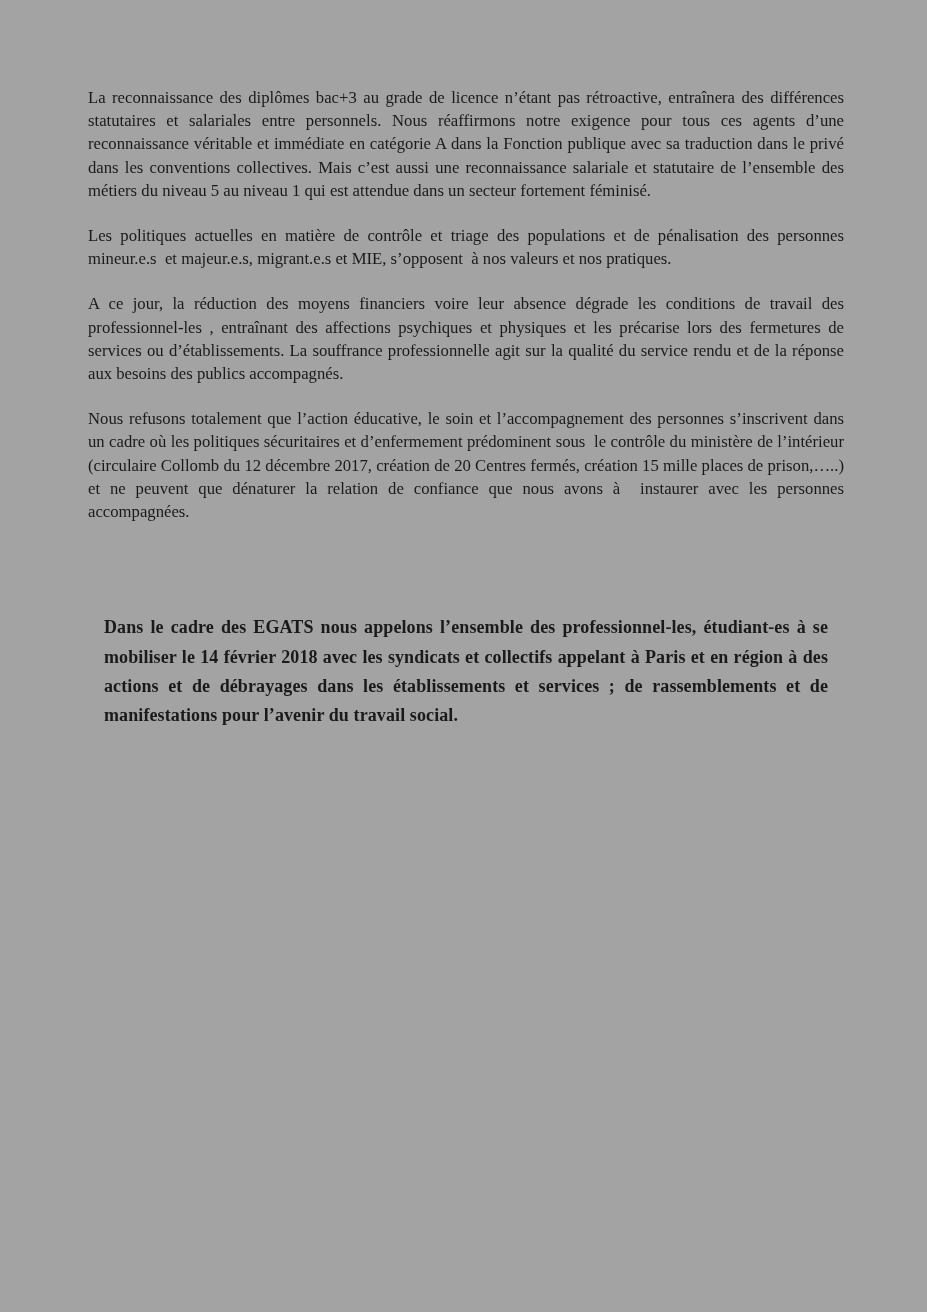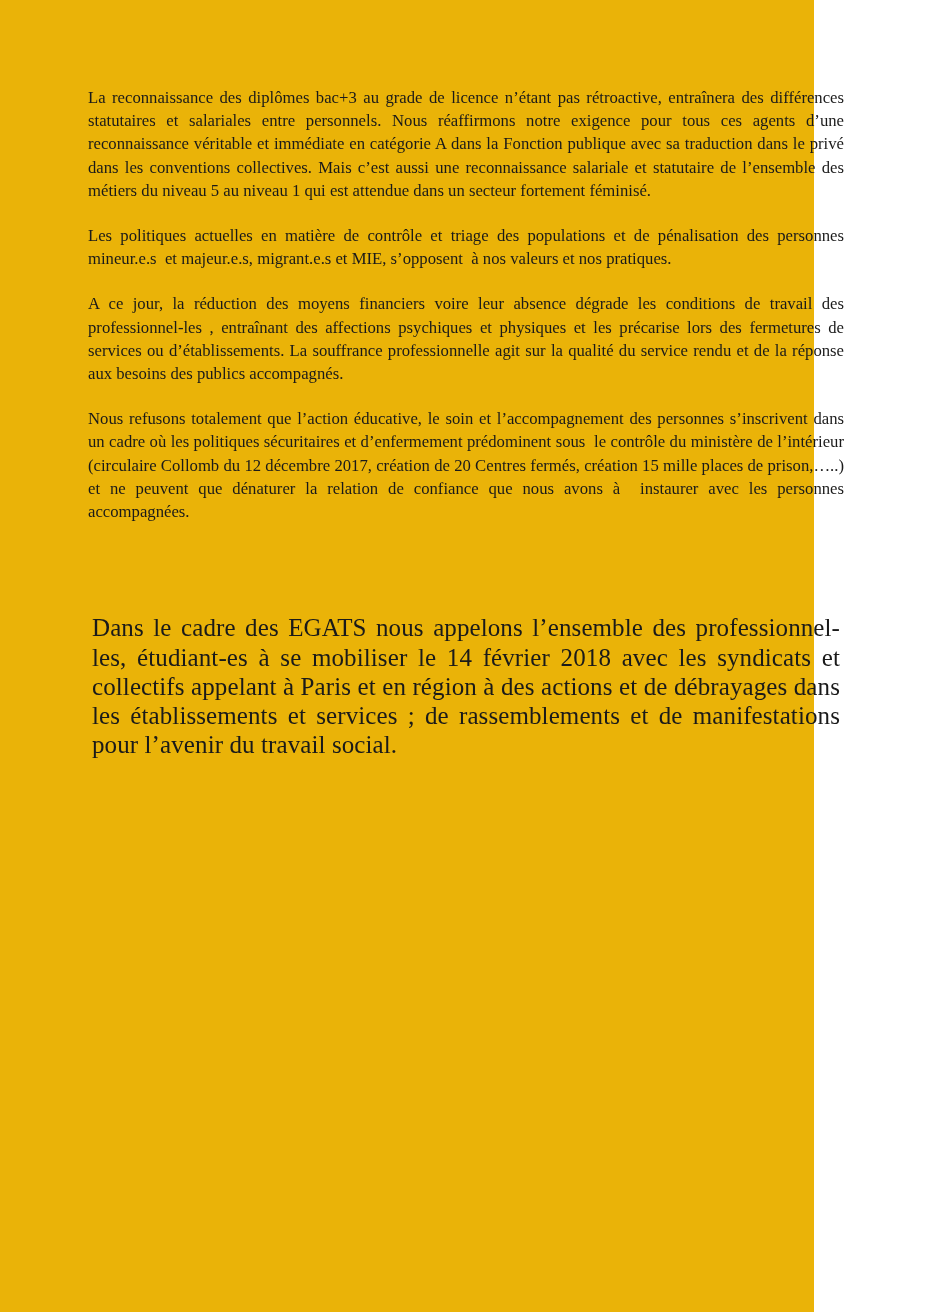--- a/index.html
+++ b/index.html
@@ -11,23 +11,23 @@
   body {
     width: 927px;
     height: 1312px;
     overflow: hidden;
     font-family: "Liberation Serif", "DejaVu Serif", serif;
     color: #1a1a1a;
     -webkit-font-smoothing: antialiased;
   }
   .page {
     position: relative;
-    width: 814px;
+    width: 927px;
     height: 1312px;
-    background: #eab308;
+    background: #a3a3a3;
     box-sizing: border-box;
   }
   .content {
     position: absolute;
     left: 88px;
     top: 86px;
     width: 756px;
   }
   p.body-para {
     margin: 0 0 22px 0;
@@ -35,25 +35,25 @@
     line-height: 23.2px;
     text-align: justify;
     text-justify: inter-word;
     hyphens: none;
     white-space: pre-wrap;
   }
   p.body-para:last-of-type {
     margin-bottom: 0;
   }
   .call-to-action {
-    margin: 4px;
+    margin: 16px;
     padding-top: 68px;
-    font-size: 25px;
+    font-size: 18px;
     line-height: 29.3px;
-    font-weight: normal;
+    font-weight: bold;
     text-align: justify;
     text-justify: inter-word;
     letter-spacing: 0.1px;
     white-space: pre-wrap;
   }
 </style>
 </head>
 <body>
 
 <div class="page">

